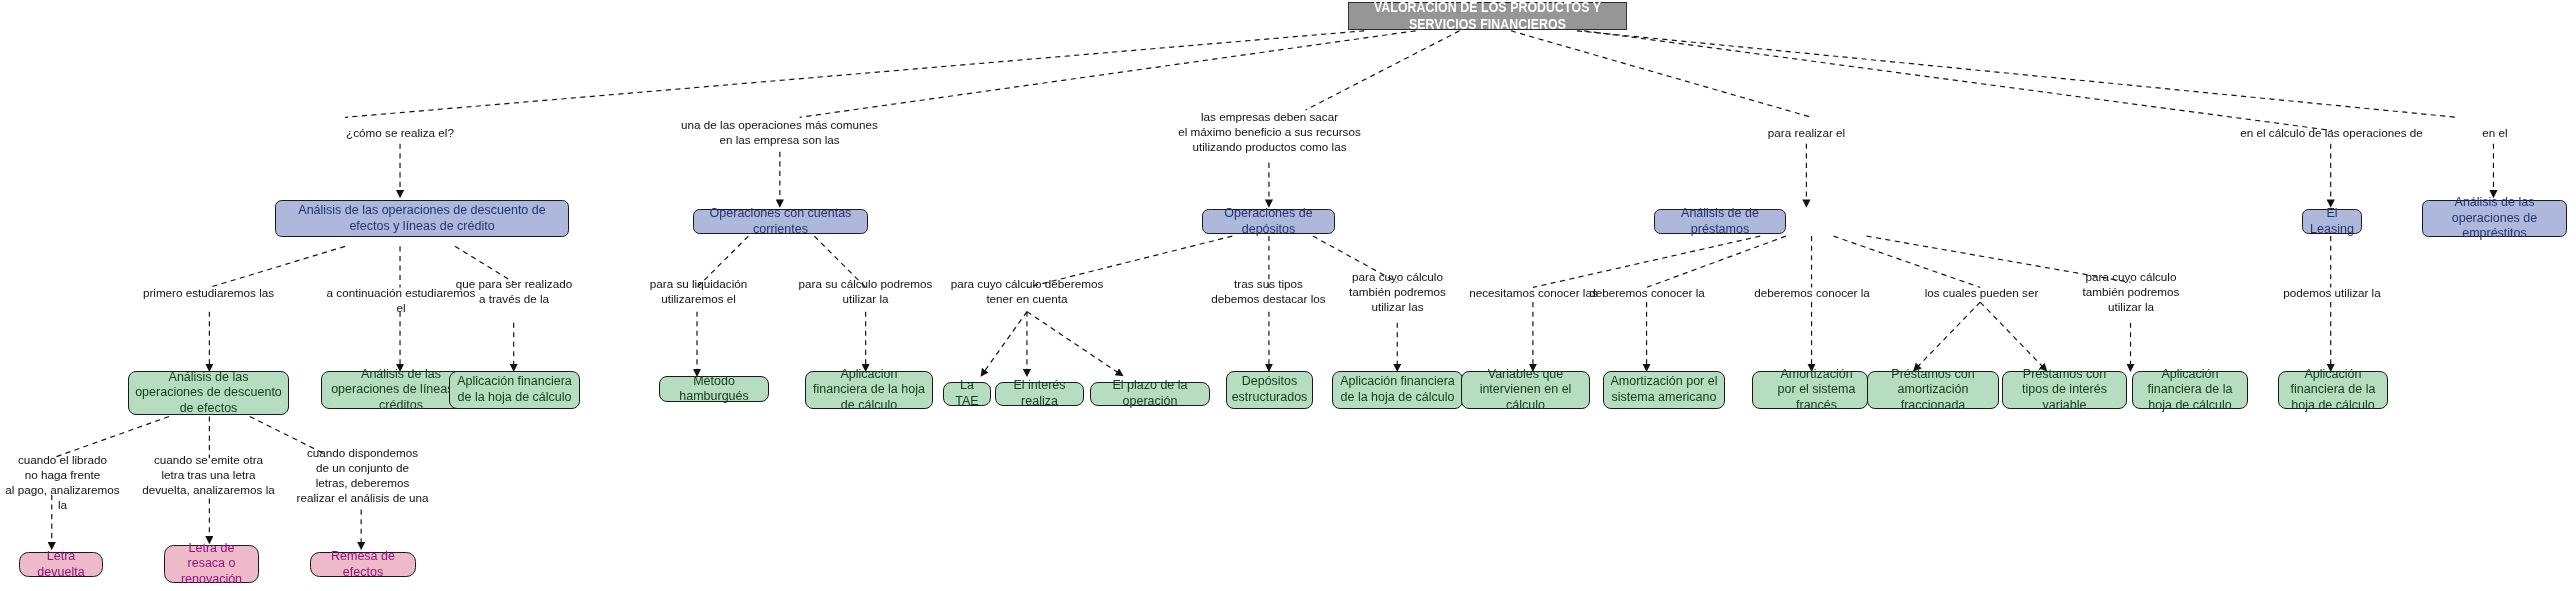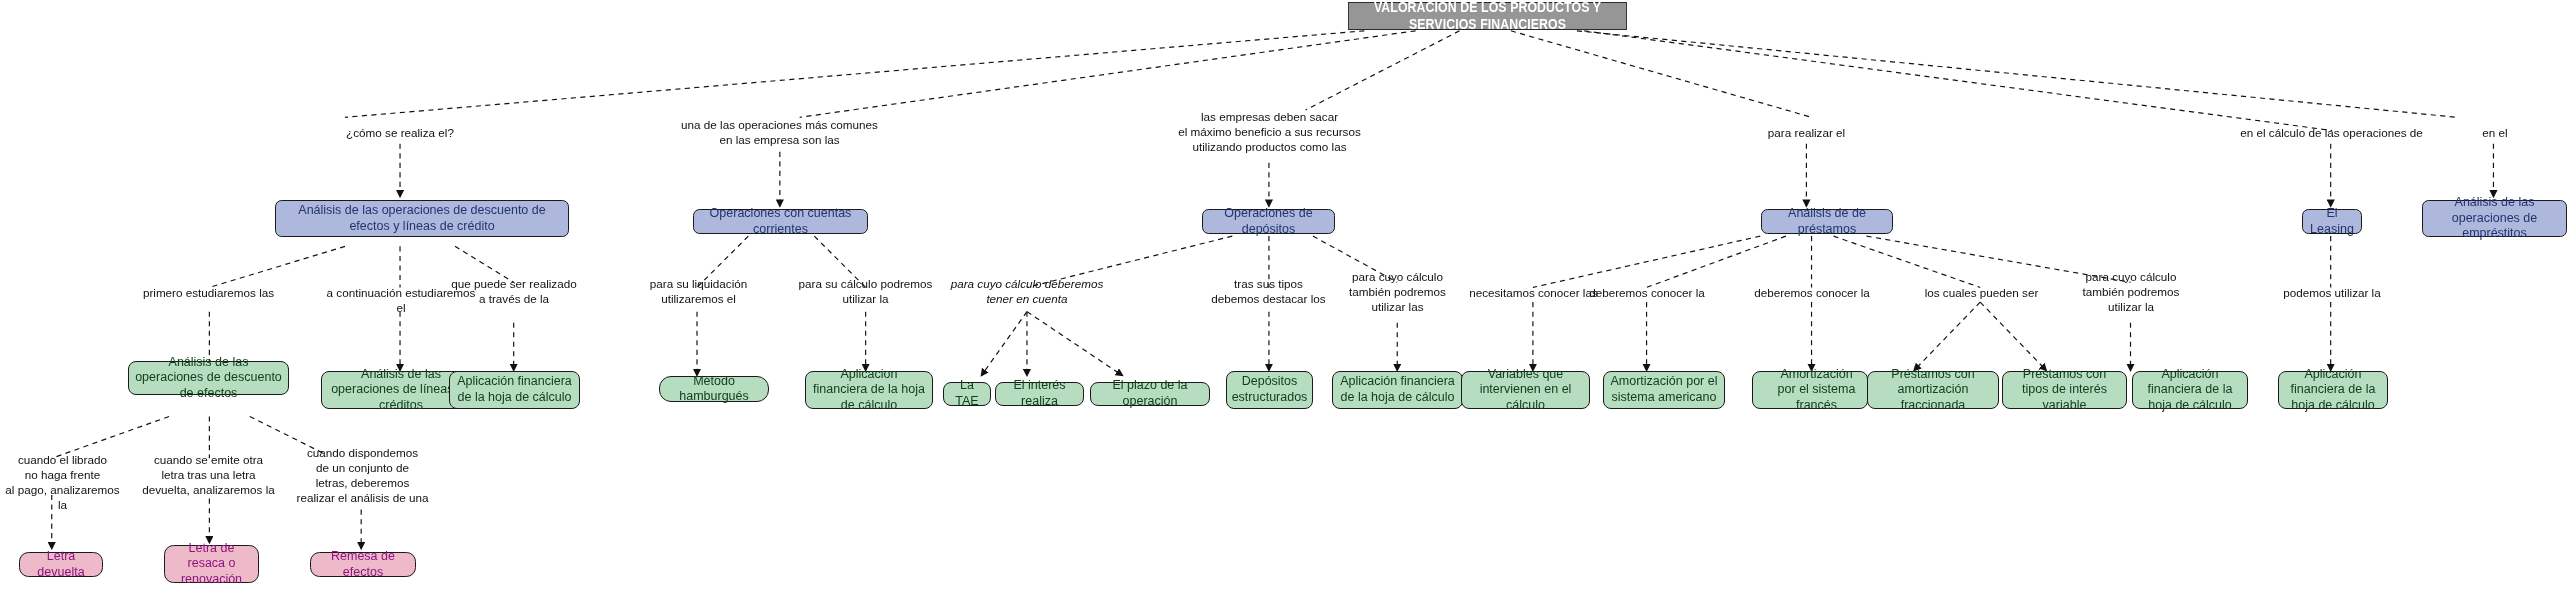--- a/index.html
+++ b/index.html
@@ -110,64 +110,64 @@
 
   <div class="node blue-node" style="left:275px;top:200px;width:294px;height:37px;">
     <span>Análisis de las operaciones de descuento de efectos y líneas de crédito</span>
     </div>
   <div class="node blue-node" style="left:693px;top:209px;width:175px;height:25px;">
     <span>Operaciones con cuentas corrientes</span>
     </div>
   <div class="node blue-node" style="left:1202px;top:209px;width:133px;height:25px;">
     <span>Operaciones de depósitos</span>
     </div>
-  <div class="node blue-node" style="left:1761px;top:209px;width:132px;height:25px;">
+  <div class="node blue-node" style="left:1654px;top:209px;width:132px;height:25px;">
     <span>Análisis de de préstamos</span>
     </div>
   <div class="node blue-node" style="left:2302px;top:209px;width:60px;height:25px;">
     <span>El Leasing</span>
     </div>
   <div class="node blue-node" style="left:2422px;top:200px;width:145px;height:37px;">
     <span>Análisis de las operaciones de empréstitos</span>
     </div>
 
   <div class="edge-label" style="left:128px;top:286px;width:161px;"><span>primero estudiaremos las</span></div>
   <div class="edge-label" style="left:321px;top:286px;width:160px;"><span>a continuación estudiaremos el</span></div>
-  <div class="edge-label" style="left:446px;top:277px;width:136px;"><span>que puede ser realizado
+  <div class="edge-label" style="left:446px;top:277px;width:136px;"><span>que para ser realizado
 a través de la</span></div>
   <div class="edge-label" style="left:637px;top:277px;width:123px;"><span>para su liquidación
 utilizaremos el</span></div>
   <div class="edge-label" style="left:792px;top:277px;width:147px;"><span>para su cálculo podremos
 utilizar la</span></div>
-  <div class="edge-label" style="left:942px;top:277px;width:170px;font-style:italic;"><span>para cuyo cálculo deberemos
+  <div class="edge-label" style="left:942px;top:277px;width:170px;"><span>para cuyo cálculo deberemos
 tener en cuenta</span></div>
   <div class="edge-label" style="left:1188px;top:277px;width:161px;"><span>tras sus tipos
 debemos destacar los</span></div>
   <div class="edge-label" style="left:1338px;top:270px;width:119px;"><span>para cuyo cálculo
 también podremos
 utilizar las</span></div>
   <div class="edge-label" style="left:1460px;top:286px;width:147px;"><span>necesitamos conocer las</span></div>
   <div class="edge-label" style="left:1581px;top:286px;width:132px;"><span>deberemos conocer la</span></div>
   <div class="edge-label" style="left:1746px;top:286px;width:132px;"><span>deberemos conocer la</span></div>
   <div class="edge-label" style="left:1922px;top:286px;width:119px;"><span>los cuales pueden ser</span></div>
   <div class="edge-label" style="left:2074px;top:270px;width:114px;"><span>para cuyo cálculo
 también podremos
 utilizar la</span></div>
   <div class="edge-label" style="left:2280px;top:286px;width:104px;"><span>podemos utilizar la</span></div>
 
-  <div class="node green-node" style="left:128px;top:361px;width:161px;height:34px;justify-content:flex-end;">
+  <div class="node green-node" style="left:128px;top:371px;width:161px;height:44px;justify-content:flex-end;">
     <span>Análisis de las operaciones de descuento de efectos</span>
     </div>
   <div class="node green-node" style="left:321px;top:371px;width:160px;height:38px;">
     <span>Análisis de las operaciones de líneas de créditos</span>
     </div>
   <div class="node green-node" style="left:449px;top:371px;width:131px;height:38px;">
     <span>Aplicación financiera de la hoja de cálculo</span>
     </div>
-  <div class="node green-node" style="left:659px;top:376px;width:110px;height:26.4px;border-radius:12px;">
+  <div class="node green-node" style="left:659px;top:376px;width:110px;height:26.4px;">
     <span>Método hamburgués</span>
     </div>
   <div class="node green-node" style="left:805px;top:371px;width:128px;height:38px;">
     <span>Aplicacion financiera de la hoja de cálculo</span>
     </div>
   <div class="node green-node" style="left:943px;top:382px;width:48px;height:23.5px;">
     <span>La TAE</span>
     </div>
   <div class="node green-node" style="left:995px;top:382px;width:89px;height:23.5px;">
     <span>El interés realiza</span>

